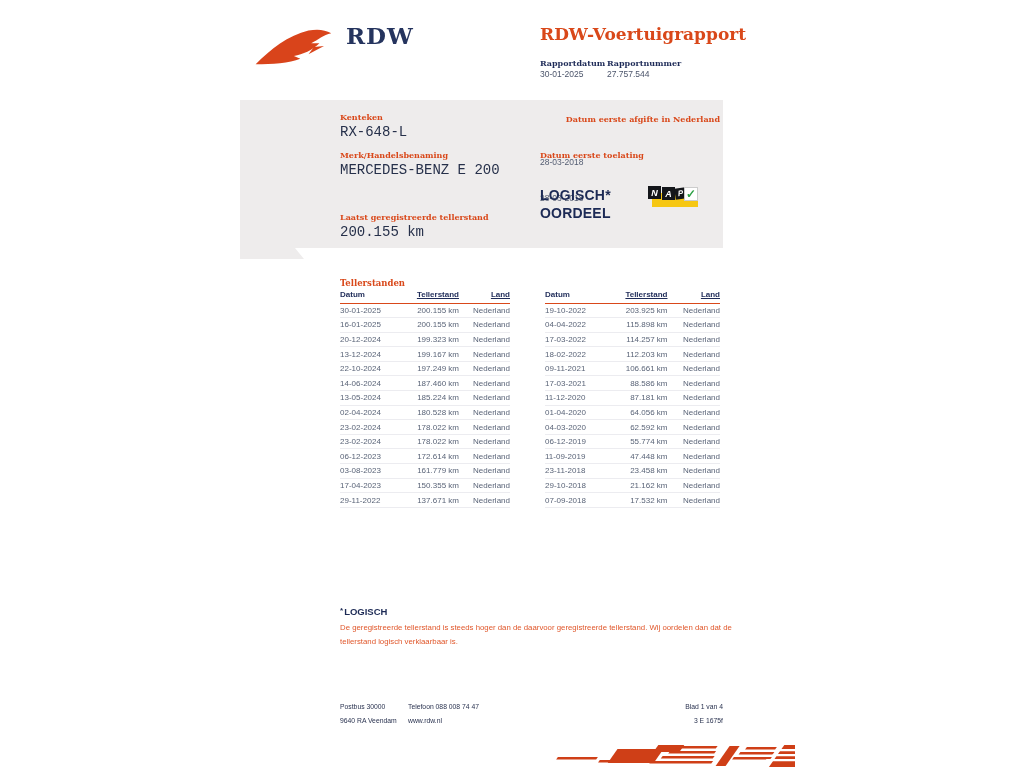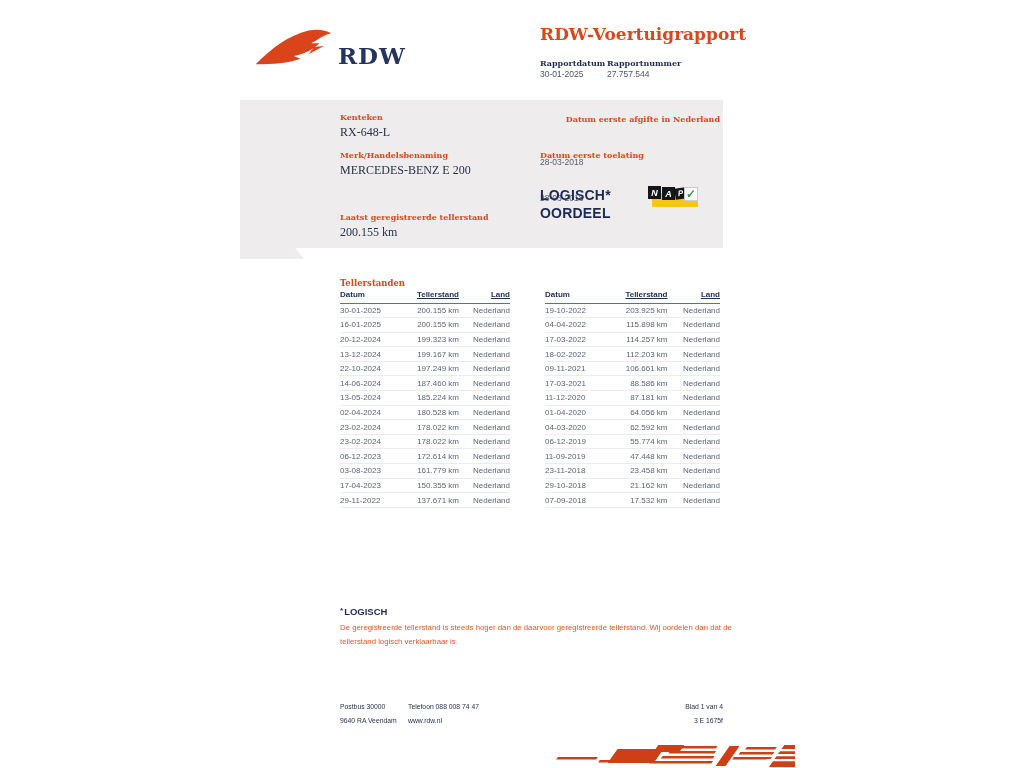--- a/index.html
+++ b/index.html
@@ -4,25 +4,24 @@
 <style>
   * { margin: 0; padding: 0; box-sizing: border-box; }
   html, body { width: 1024px; height: 768px; overflow: hidden; background: #ffffff; }
   body { font-family: "Liberation Sans", sans-serif; position: relative; }
 
   .abs { position: absolute; }
 
   
   .logo-wing { left: 252px; top: 24px; width: 82px; height: 46px; }
   .wordmark {
-    left: 338px; top: 22px;
+    left: 346px; top: 22px;
     font-family: "DejaVu Serif", serif;
     font-size: 23px; font-weight: 600; letter-spacing: 1px;
     color: #25345e;
-    margin-top: 20px;
   }
   .report-title {
     left: 540px; top: 24px;
     font-family: "DejaVu Serif", serif;
     font-size: 17px; font-weight: 700;
     color: #d9481a;
   }
   .meta-label {
     font-family: "DejaVu Serif", serif;
     font-size: 8px; font-weight: 700; color: #1e2b58;
@@ -37,22 +36,22 @@
   .panel { left: 240px; top: 100px; width: 483px; height: 148px; background: #eeecec; }
   .panel-tab {
     left: 240px; top: 248px; width: 64px; height: 11px; background: #eeecec;
     clip-path: polygon(0 0, 55px 0, 64px 100%, 0 100%);
   }
   .field-label {
     font-family: "DejaVu Serif", serif;
     font-size: 8px; font-weight: 700; color: #d9481a; text-align: right;
   }
   .field-value-big {
-    font-family: Liberation Serif, serif;
-    font-size: 12px; color: #26304a; line-height: 20px;
+    font-family: Liberation Mono, monospace;
+    font-size: 14px; color: #26304a; line-height: 20px;
   }
   .field-value-date { font-size: 8.5px; color: #545d72; margin-top: 32px; }
 
   .lbl-kenteken { left: 340px; top: 112px; }
   .val-kenteken { left: 340px; top: 122px; }
   .lbl-merk     { left: 340px; top: 150px; }
   .val-merk     { left: 340px; top: 160px; width: 180px; }
   .lbl-teller   { left: 340px; top: 212px; }
   .val-teller   { left: 340px; top: 222px; }
 

